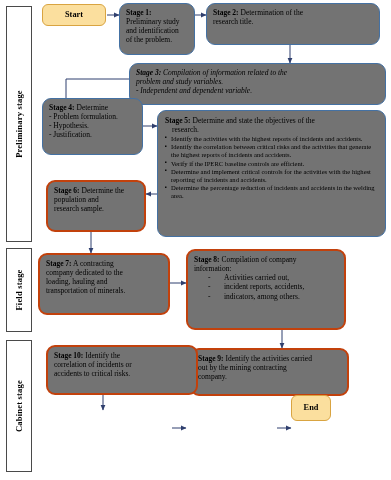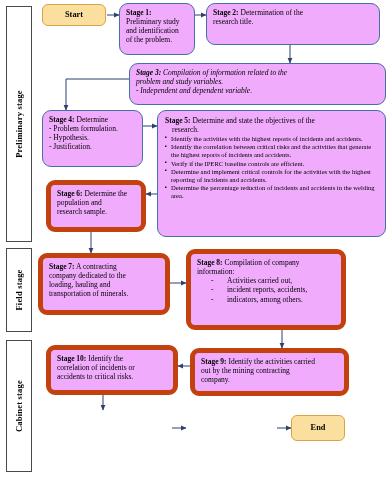--- a/index.html
+++ b/index.html
@@ -39,27 +39,27 @@
     font-weight: bold;
     letter-spacing: 0.2px;
     font-family: "Liberation Serif", serif;
   }
 
   
   .node {
     position: absolute;
     box-sizing: border-box;
     border-radius: 9px;
-    background: #f0abfc;
+    background: #737373;
     padding: 4px 5px 3px 6px;
     line-height: 1.22;
     overflow: hidden;
   }
   .node.blue   { border: 1px solid #4471a3; }
-  .node.black  { border: 5px solid #c2410c; }
+  .node.black  { border: 2px solid #c2410c; }
   .node.term {
     border: 1.3px solid #d9a441;
     background: #fbdf9e;
     border-radius: 6px;
     display: flex;
     align-items: center;
     justify-content: center;
     padding: 0;
   }
   .node .t { display: block; }
@@ -174,21 +174,21 @@
     <span class="t">research title.</span>
   </div>
 
   <div class="node blue f75" style="left:129px; top:63px; width:257px; height:42px;font-style:italic;">
     <span class="t"><span class="lbl">Stage 3:</span>
       <span>Compilation of information related to the</span></span>
     <span class="t">problem and study variables.</span>
     <span class="t">- Independent and dependent variable.</span>
   </div>
 
-  <div class="node blue f75" style="left:42px; top:110px; width:101px; height:57px;">
+  <div class="node blue f75" style="left:42px; top:98px; width:101px; height:57px;">
     <span class="t"><span class="lbl">Stage 4:</span>
       <span>Determine</span></span>
     <span class="t">- Problem formulation.</span>
     <span class="t">- Hypothesis.</span>
     <span class="t">- Justification.</span>
   </div>
 
   <div class="node blue f68" style="left:157px; top:110px; width:229px; height:127px; padding:5px 6px 3px 7px;">
     <span class="t f75"><span class="lbl">Stage 5:</span>
       <span>Determine and state the objectives of the</span></span>
@@ -228,26 +228,26 @@
     </ul>
   </div>
 
   <div class="node black f75" style="left:190px; top:348px; width:159px; height:48px;">
     <span class="t"><span class="lbl">Stage 9:</span>
       <span>Identify the activities carried</span></span>
     <span class="t">out by the mining contracting</span>
     <span class="t">company.</span>
   </div>
 
-  <div class="node black f75" style="left:46px; top:345px; width:132px; height:50px;">
+  <div class="node black f75" style="left:46px; top:345px; width:152px; height:50px;">
     <span class="t"><span class="lbl">Stage 10:</span>
       <span>Identify the</span></span>
     <span class="t">correlation of incidents or</span>
     <span class="t">accidents to critical risks.</span>
   </div>
 
 
 
-  <div class="node term" style="left:291px; top:415px; width:54px; height:26px;">
+  <div class="node term" style="left:291px; top:395px; width:40px; height:26px;">
     <span class="term-text">End</span>
   </div>
 
 </div>
 
 </body></html>

